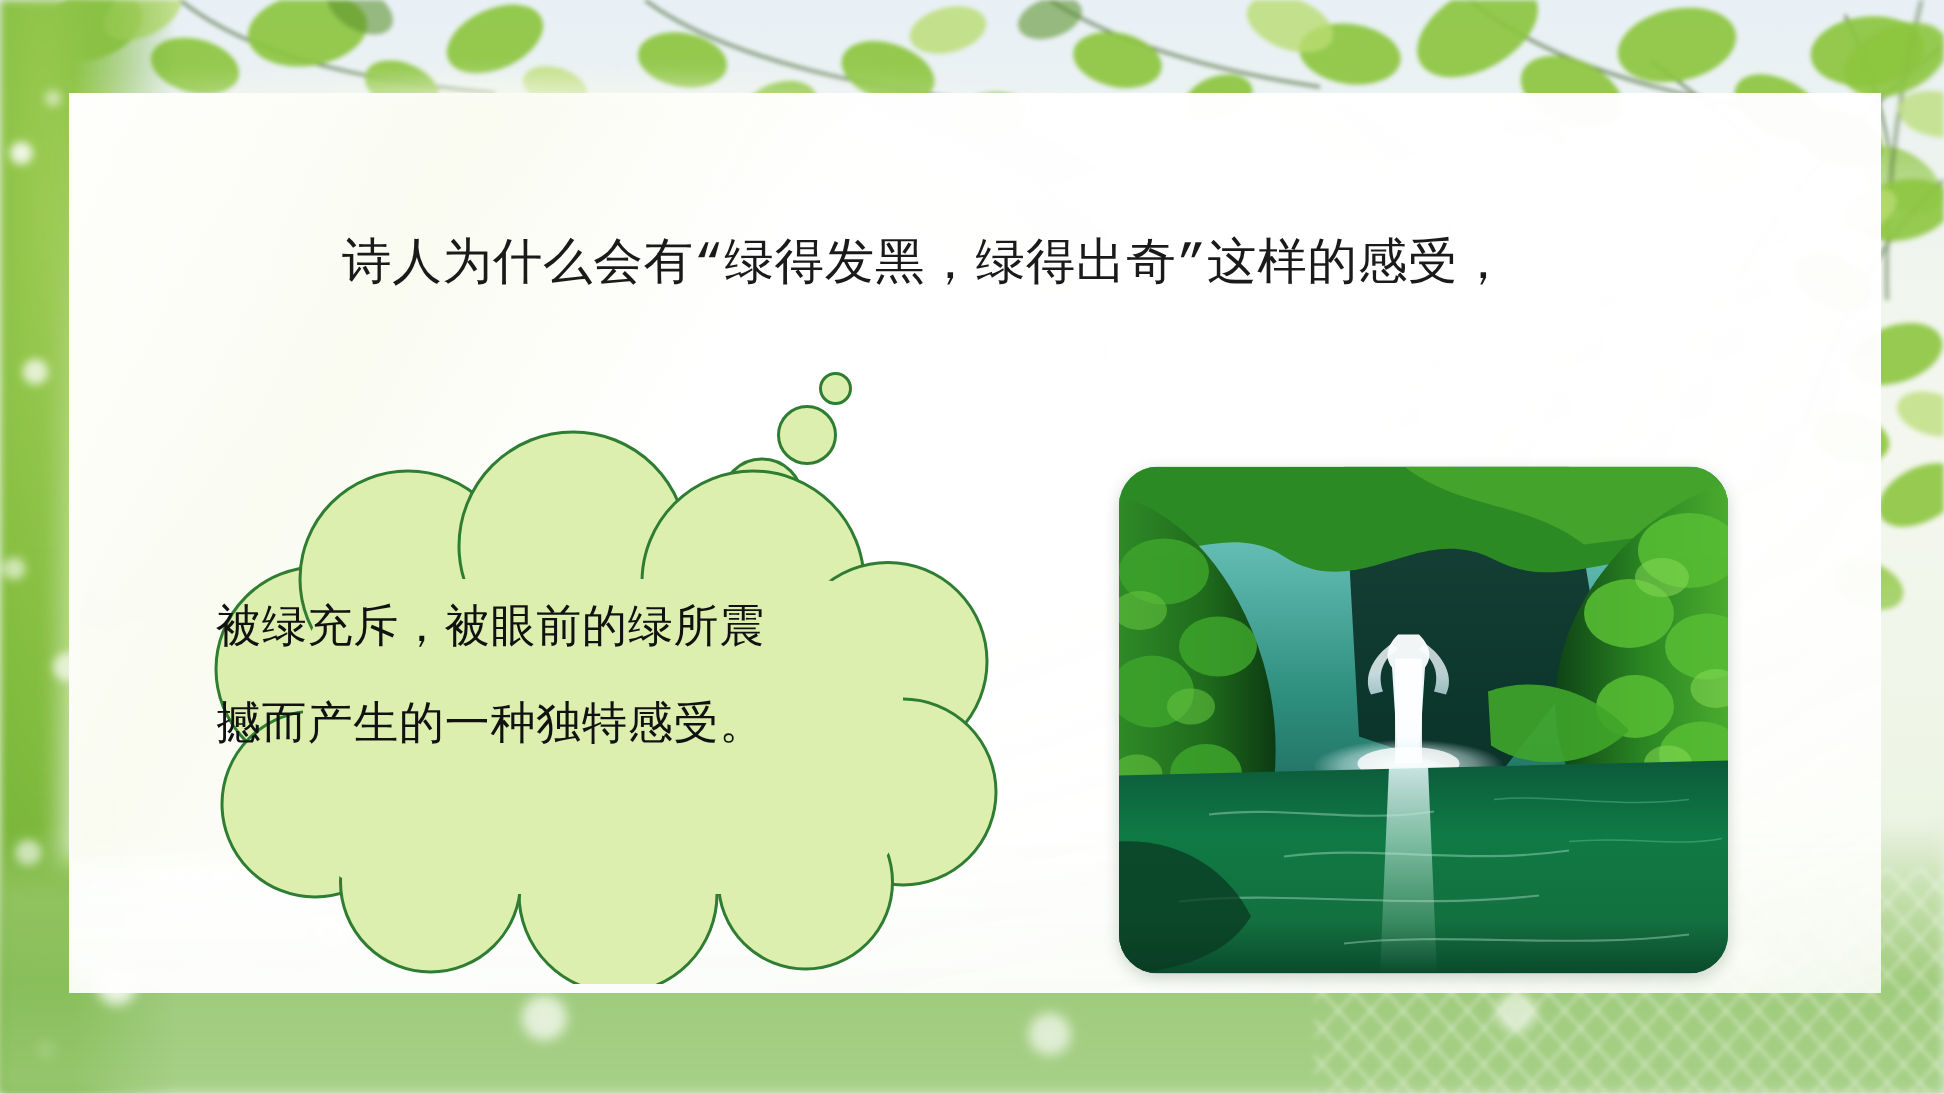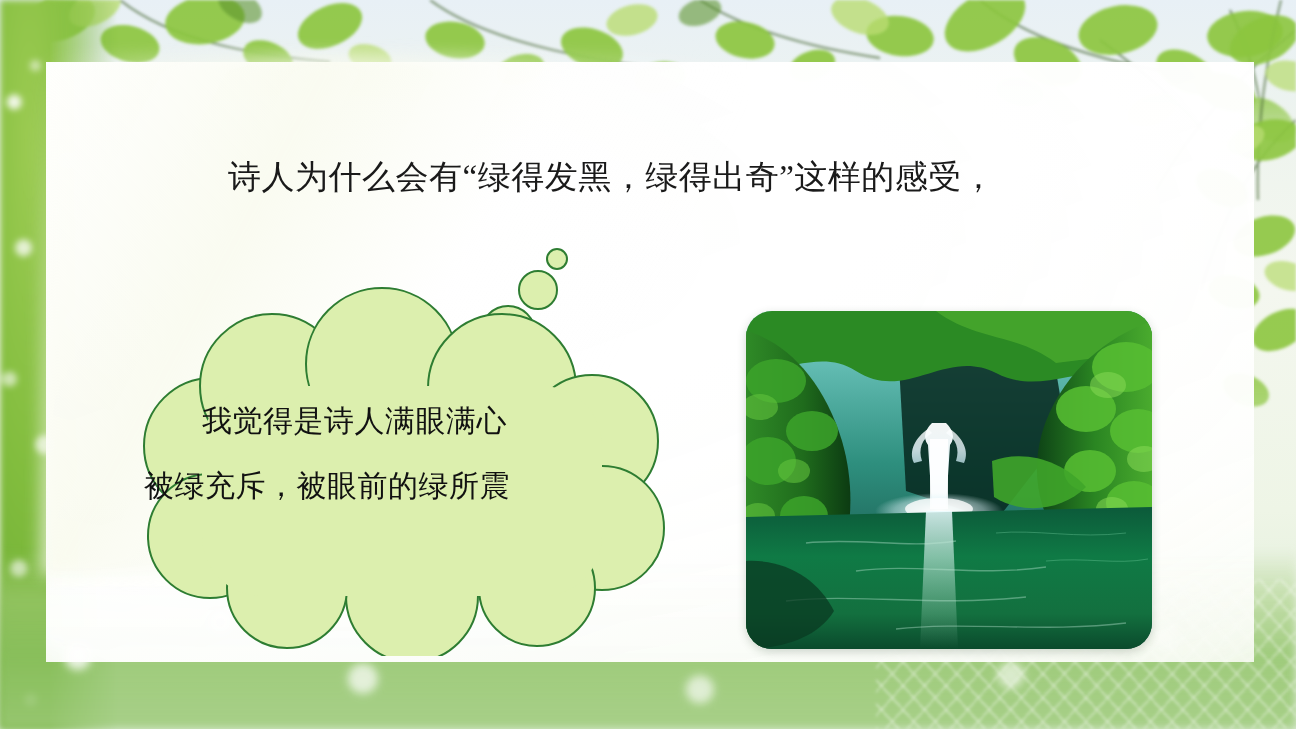--- a/index.html
+++ b/index.html
@@ -5,21 +5,21 @@
   html, body {
     margin: 0;
     padding: 0;
     background: #ffffff;
   }
   #slide {
     position: relative;
     width: 1296px;
     height: 729px;
     overflow: hidden;
-    font-family: Liberation Serif, serif;
+    font-family: Liberation Mono, monospace;
     background: #e5e5e5;
   }
 
   
   .bg-sky {
     position: absolute;
     inset: 0;
     background:
       linear-gradient(180deg, #e8f0f6 0%, #eef4ee 18%, #f4f7ef 40%, #eef5e6 70%, #dcebd6 100%);
   }
@@ -266,22 +266,22 @@
         <circle cx="420" cy="152" r="74" fill="#dcefae" stroke="#2e7d32" stroke-width="2"></circle>
         <circle cx="510" cy="205" r="66" fill="#dcefae" stroke="#2e7d32" stroke-width="2"></circle>
         <circle cx="520" cy="292" r="62" fill="#dcefae" stroke="#2e7d32" stroke-width="2"></circle>
         <circle cx="455" cy="352" r="58" fill="#dcefae" stroke="#2e7d32" stroke-width="2"></circle>
         <circle cx="330" cy="360" r="66" fill="#dcefae" stroke="#2e7d32" stroke-width="2"></circle>
         <circle cx="205" cy="352" r="60" fill="#dcefae" stroke="#2e7d32" stroke-width="2"></circle>
         <rect x="120" y="150" width="400" height="210" rx="60" fill="#dcefae"></rect>
       </g>
     </svg>
     <div class="bubble-text">
-      <span class="tline first">我觉得是诗人满眼满心</span>
       <span class="tline">被绿充斥，被眼前的绿所震</span>
+      <span class="tline">撼而产生的一种独特感受。</span>
     </div>
   </div>
 
   <div class="photo">
     <svg class="photo-svg" viewBox="0 0 406 338" preserveAspectRatio="none" xmlns="http://www.w3.org/2000/svg" aria-hidden="true">
       <defs>
         <linearGradient id="skyGap" x1="0" y1="0" x2="0" y2="1">
           <stop offset="0%" stop-color="#7fd4cf"></stop>
           <stop offset="45%" stop-color="#2e8f7e"></stop>
           <stop offset="100%" stop-color="#0d3a30"></stop>

